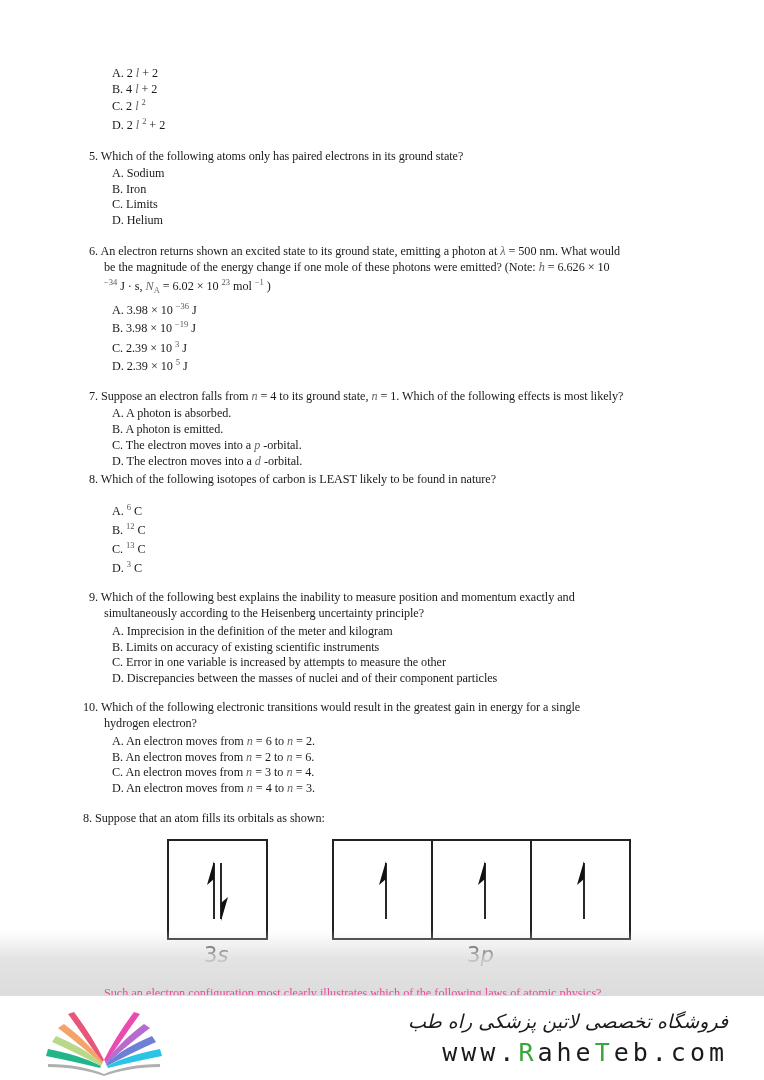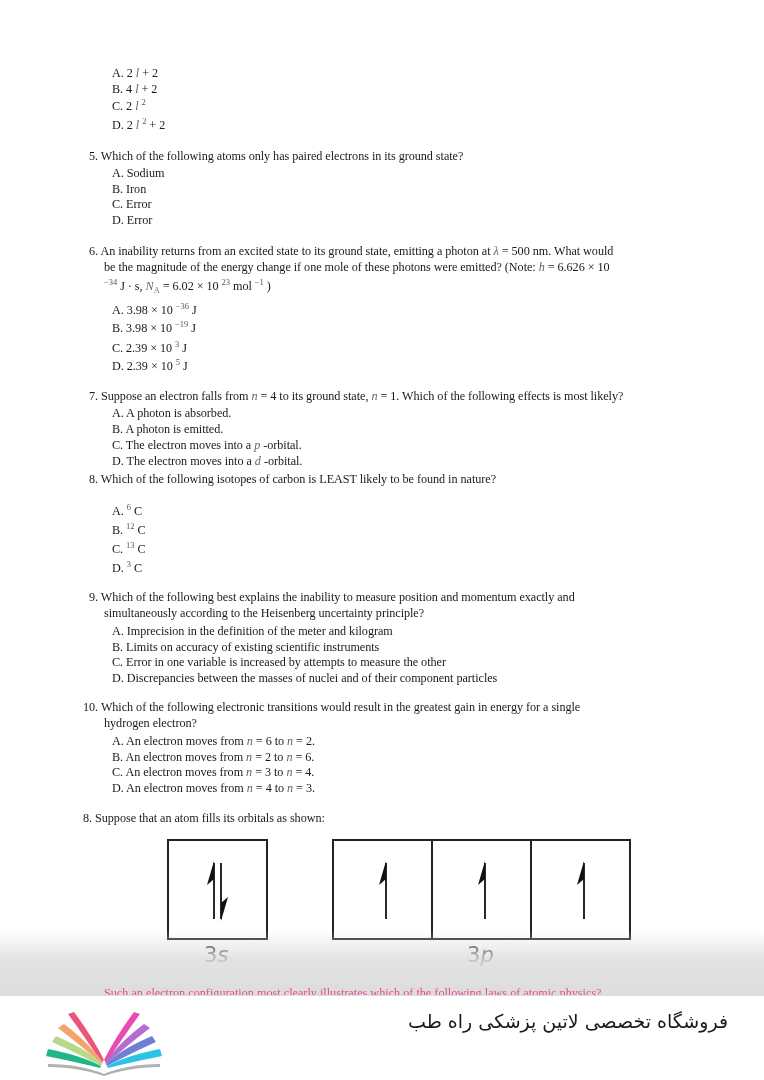--- a/index.html
+++ b/index.html
@@ -23,47 +23,47 @@
     .box { position: absolute; border: 2px solid #222; box-sizing: border-box; background: transparent; }
     .orb-label { position: absolute; font-family: "DejaVu Sans", sans-serif; font-size: 21px; color: #222; }
     .orb-label i { font-style: italic; }
 
     .shade {
       position: absolute; left: 0; top: 930px; width: 764px; height: 66px;
       background: linear-gradient(to bottom, rgba(225,225,225,0) 0%, rgba(222,222,222,0.85) 45%, #dcdcdc 100%);
     }
     .cut-text { position: absolute; left: 104px; top: 986px; font-size: 12.2px; color: #ec4899; white-space: nowrap; height: 9px; overflow: hidden; line-height: 15px; }
     .footer { position: absolute; left: 0; top: 996px; width: 764px; height: 84px; background: #ffffff; }
-    .fa-line { position: absolute; right: 36px; top: 14px; font-family: "DejaVu Sans", sans-serif; font-size: 19px; color: #1a1a1a; direction: rtl; white-space: nowrap; }
+    .fa-line { position: absolute; right: 36px; top: 14px; font-family: "DejaVu Sans", sans-serif; font-size: 19px; color: #1a1a1a; direction: rtl; white-space: nowrap; font-style: italic; }
     .url { position: absolute; right: 36px; top: 42px; font-family: "DejaVu Sans Mono", monospace; font-size: 25px; letter-spacing: 4px; color: #1a1a1a; white-space: nowrap; }
     .url .g { color: #3aa53a; }
     .logo { position: absolute; left: 40px; top: 10px; width: 130px; height: 70px; }
   </style>
 </head>
 <body>
 
 <div class="page">
 
   <div class="block">
     <div class="line opt" style="top:66px"><span>A.</span> <span>2 </span><span class="it">l</span><span> + 2</span></div>
     <div class="line opt" style="top:82px"><span>B.</span> <span>4 </span><span class="it">l</span><span> + 2</span></div>
     <div class="line opt" style="top:99px"><span>C.</span> <span>2 </span><span class="it">l</span> <sup>2</sup><span></span></div>
     <div class="line opt" style="top:118px"><span>D.</span> <span>2 </span><span class="it">l</span> <sup>2</sup><span> + 2</span></div>
   </div>
 
   <div class="block">
     <div class="line q" style="top:149px"><span>5.</span> <span>Which of the following atoms only has paired electrons in its ground state?</span></div>
     <div class="line opt" style="top:166px">A. Sodium</div>
     <div class="line opt" style="top:182px">B. Iron</div>
-    <div class="line opt" style="top:197px">C. Error</div>
-    <div class="line opt" style="top:213px">D. Error</div>
+    <div class="line opt" style="top:197px">C. Limits</div>
+    <div class="line opt" style="top:213px">D. Helium</div>
   </div>
 
   <div class="block">
-    <div class="line q" style="top:244px"><span>6.</span> <span>An inability returns from an excited state to its ground state, emitting a photon at </span><span class="it">λ</span><span> = 500 nm. What would</span></div>
+    <div class="line q" style="top:244px"><span>6.</span> <span>An electron returns shown an excited state to its ground state, emitting a photon at </span><span class="it">λ</span><span> = 500 nm. What would</span></div>
     <div class="line q2" style="top:260px"><span>be the magnitude of the energy change if one mole of these photons were emitted? (Note: </span><span class="it">h</span><span> = 6.626 × 10</span></div>
     <div class="line q2" style="top:279px"><sup>−34</sup><span> J  ·  s, </span><span class="it">N</span><sub>A</sub><span> = 6.02 × 10 </span><sup>23</sup><span> mol </span><sup>−1</sup><span> )</span></div>
     <div class="line opt" style="top:303px"><span>A.</span> <span>3.98 × 10 </span><sup>−36</sup><span> J</span></div>
     <div class="line opt" style="top:321px"><span>B.</span> <span>3.98 × 10 </span><sup>−19</sup><span> J</span></div>
     <div class="line opt" style="top:341px"><span>C.</span> <span>2.39 × 10 </span><sup>3</sup><span> J</span></div>
     <div class="line opt" style="top:359px"><span>D.</span> <span>2.39 × 10 </span><sup>5</sup><span> J</span></div>
   </div>
 
   <div class="block">
     <div class="line q" style="top:389px"><span>7.</span> <span>Suppose an electron falls from </span><span class="it">n</span><span> = 4 to its ground state, </span><span class="it">n</span><span> = 1. Which of the following effects is most likely?</span></div>
@@ -148,15 +148,16 @@
       <path d="M60 62 C44 58 26 54 6 50 L8 43 C28 47 46 52 61 60 Z" fill="#22b58a"></path>
 
       <path d="M66 56 C78 40 88 24 100 8 L94 6 C82 22 72 38 64 54 Z" fill="#e94bb0"></path>
       <path d="M66 58 C80 46 94 34 110 22 L104 18 C88 30 76 42 65 56 Z" fill="#b66ccf"></path>
       <path d="M67 60 C82 52 98 44 116 36 L112 30 C94 38 78 46 66 58 Z" fill="#6e7fd6"></path>
       <path d="M68 62 C84 58 102 54 122 50 L120 43 C100 47 82 52 67 60 Z" fill="#2bc4e6"></path>
 
       <path d="M8 58 C30 58 50 62 64 68 C78 62 98 58 120 58 L120 61 C98 61 78 65 64 70 C50 65 30 61 8 61 Z" fill="#b0b0b0"></path>
     </svg>
     <div class="fa-line">فروشگاه تخصصی لاتین پزشکی  راه طب</div>
+    <div class="url"><span>www.</span><span class="g">R</span><span>ahe</span><span class="g">T</span><span>eb.com</span></div>
   </div>
 
 </div>
 
 </body></html>

